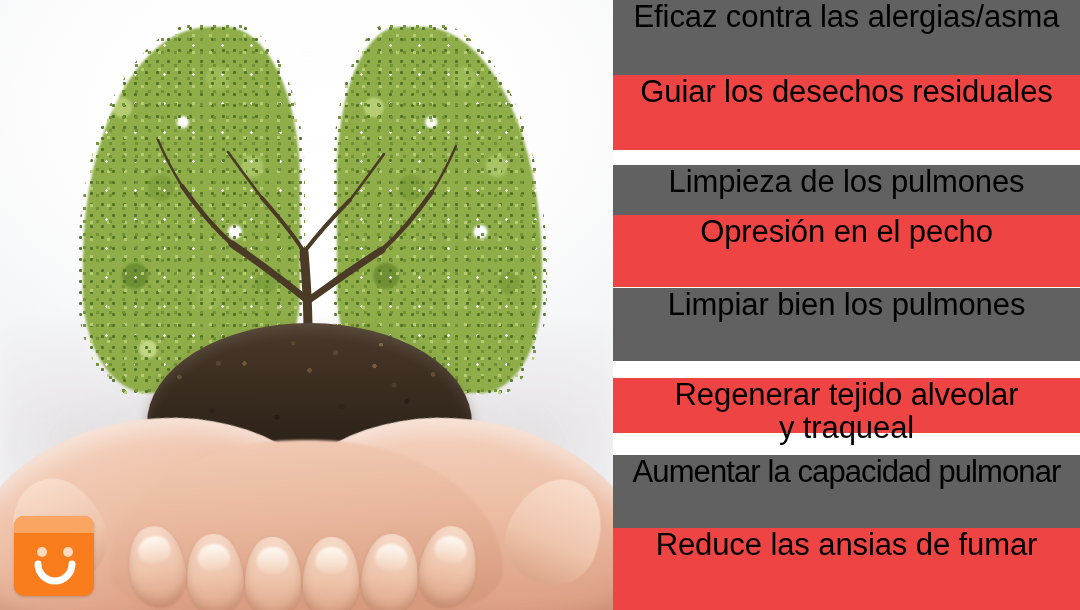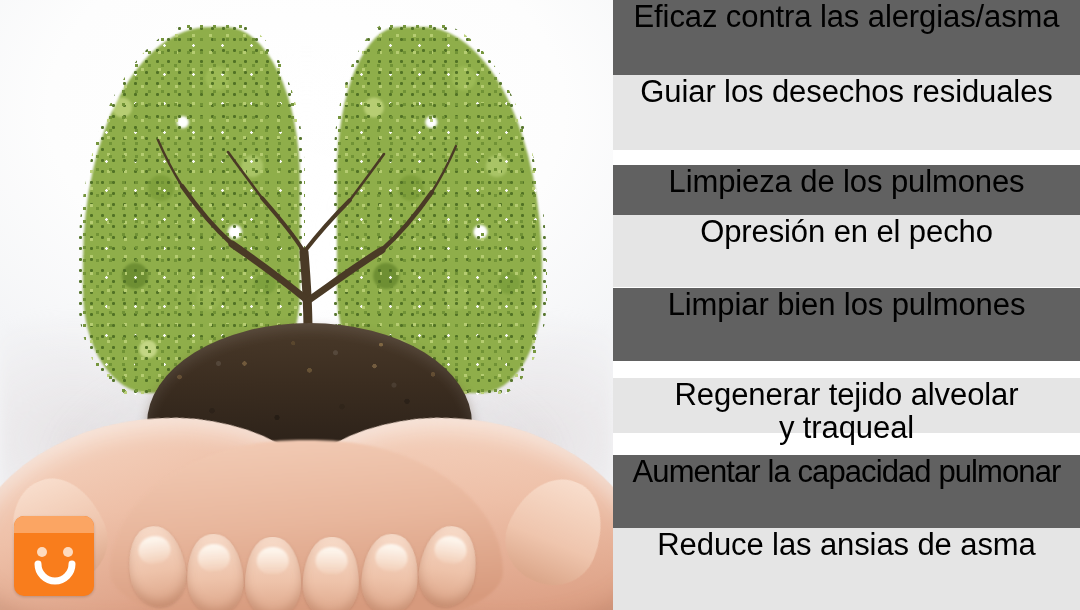--- a/index.html
+++ b/index.html
@@ -202,21 +202,21 @@
     text-align: center;
     color: #000000;
     font-size: 31px;
     line-height: 1.08;
     letter-spacing: -0.1px;
     white-space: pre-line;
     box-sizing: border-box;
     padding: 0 2px;
   }
   .bar.dark  { background: #616161; }
-  .bar.light { background: #e5e5e5; }
+  .bar.light { background: #ef4444; }
   .bar.wide  { font-size: 31px; letter-spacing: -0.9px; padding: 0; }
 </style>
 </head>
 <body>
 
 <div id="stage">
 
   <div id="photo">
     <div class="bg-blur"></div>
     <div class="shirt-shadow"></div>
@@ -316,17 +316,17 @@
     <div class="bar light" style="top:378px; height:55px;">
       <span>Regenerar tejido alveolar
 y traqueal</span>
     </div>
 
     <div class="bar dark wide" style="top:455px; height:87px;">
       <span>Aumentar la capacidad pulmonar</span>
     </div>
 
     <div class="bar light" style="top:528px; height:82px;">
-      <span>Reduce las ansias de asma</span>
+      <span>Reduce las ansias de fumar</span>
     </div>
 
   </div>
 </div>
 
 </body></html>

